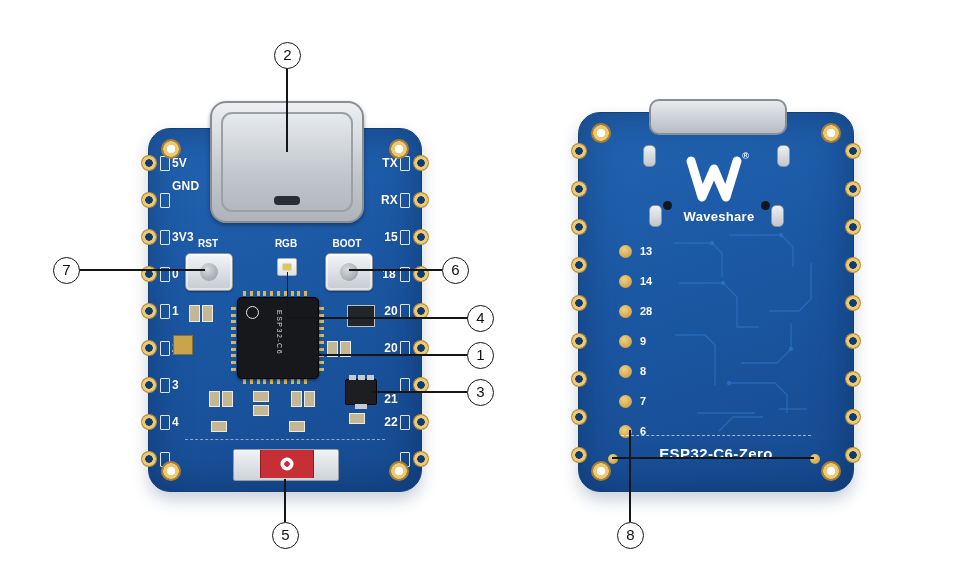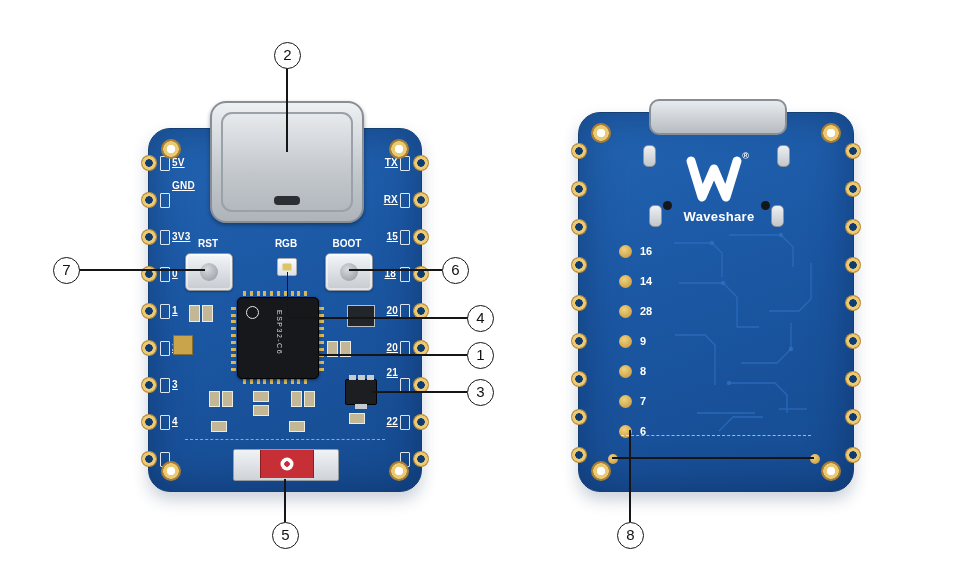--- a/index.html
+++ b/index.html
@@ -19,22 +19,22 @@
   }
   #front-board{left:148px;top:128px;width:272px;height:362px;}
   #back-board {left:578px;top:112px;width:274px;height:378px;}
 
   .pad{position:absolute;width:16px;height:16px;border-radius:50%;
     background:radial-gradient(circle,#0f3c70 0 3.5px,#ecca74 4px 6.5px,#bb8e3c 7px 8px);}
   .padbox{position:absolute;width:8px;height:13px;border:1px solid rgba(255,255,255,.85);border-radius:1px;}
   .hole{position:absolute;width:20px;height:20px;border-radius:50%;
     background:radial-gradient(circle,#ffffff 0 4px,#ecca74 4.5px 7.5px,#a87f33 8px 10px);}
 
-  .pin-label{position:absolute;color:#fff;font-size:10px;font-weight:bold;line-height:16px;
-    letter-spacing:.2px;text-shadow:0 0 1px rgba(0,0,0,.35);text-decoration:underline;}
+  .pin-label{position:absolute;color:#fff;font-size:12px;font-weight:bold;line-height:16px;
+    letter-spacing:.2px;text-shadow:0 0 1px rgba(0,0,0,.35);}
   .pin-label.right{width:32px;text-align:right;}
 
   
   #usb{position:absolute;left:61px;top:-28px;width:150px;height:118px;border-radius:16px;
     background:linear-gradient(#eef0f2,#c2c7cc 60%,#aeb4ba);
     border:2px solid #878e95;box-shadow:0 2px 4px rgba(0,0,0,.35);}
   #usb .inner{position:absolute;inset:9px;border-radius:11px;border:2px solid #9aa1a8;}
   #usb .slot{position:absolute;left:50%;transform:translateX(-50%);bottom:16px;
     width:26px;height:9px;border-radius:4px;background:#2b2e32;}
 
@@ -130,21 +130,21 @@
     <div class="pin-label" style="left:23px;top:211px">2</div>
     <div class="pin-label" style="left:23px;top:248px">3</div>
     <div class="pin-label" style="left:23px;top:285px">4</div>
 
     <div class="pin-label right" style="right:23px;top:26px">TX</div>
     <div class="pin-label right" style="right:23px;top:63px">RX</div>
     <div class="pin-label right" style="right:23px;top:100px">15</div>
     <div class="pin-label right" style="right:25px;top:137px">18</div>
     <div class="pin-label right" style="right:23px;top:174px">20</div>
     <div class="pin-label right" style="right:23px;top:211px">20</div>
-    <div class="pin-label right" style="right:23px;top:236px">21</div>
+    <div class="pin-label right" style="right:23px;top:262px">21</div>
     <div class="pin-label right" style="right:23px;top:285px">22</div>
 
     <div class="silk" style="left:36px;top:109px;width:46px">RST</div>
     <div class="silk" style="left:120px;top:109px;width:34px">RGB</div>
     <div class="silk" style="left:172px;top:109px;width:52px">BOOT</div>
 
     <div class="tact" style="left:36px;top:124px">
         <div class="dot"></div>
       </div>
     <div class="tact" style="left:176px;top:124px">
@@ -274,29 +274,30 @@
     </div>
     <div id="brand">Waveshare</div>
 
     <div class="bdot" style="left:40px;top:132px"></div>
     <div class="bdot" style="left:40px;top:162px"></div>
     <div class="bdot" style="left:40px;top:192px"></div>
     <div class="bdot" style="left:40px;top:222px"></div>
     <div class="bdot" style="left:40px;top:252px"></div>
     <div class="bdot" style="left:40px;top:282px"></div>
     <div class="bdot" style="left:40px;top:312px"></div>
-    <div class="bpin-label" style="top:132px">16</div>
+    <div class="bpin-label" style="top:132px">13</div>
     <div class="bpin-label" style="top:162px">14</div>
     <div class="bpin-label" style="top:192px">28</div>
     <div class="bpin-label" style="top:222px">9</div>
     <div class="bpin-label" style="top:252px">8</div>
     <div class="bpin-label" style="top:282px">7</div>
     <div class="bpin-label" style="top:312px">6</div>
 
     <div class="bdash"></div>
+    <div id="model">ESP32-C6-Zero</div>
 
     <div class="bdot bdot2" style="left:29px;top:341px"></div>
     <div class="bdot bdot2" style="left:231px;top:341px"></div>
   <div class="pad" style="top: 30px; left: -8px;"></div>
       <div class="pad" style="top: 30px; right: -8px;"></div>
       <div class="pad" style="top: 68px; left: -8px;"></div>
       <div class="pad" style="top: 68px; right: -8px;"></div>
       <div class="pad" style="top: 106px; left: -8px;"></div>
       <div class="pad" style="top: 106px; right: -8px;"></div>
       <div class="pad" style="top: 144px; left: -8px;"></div>

